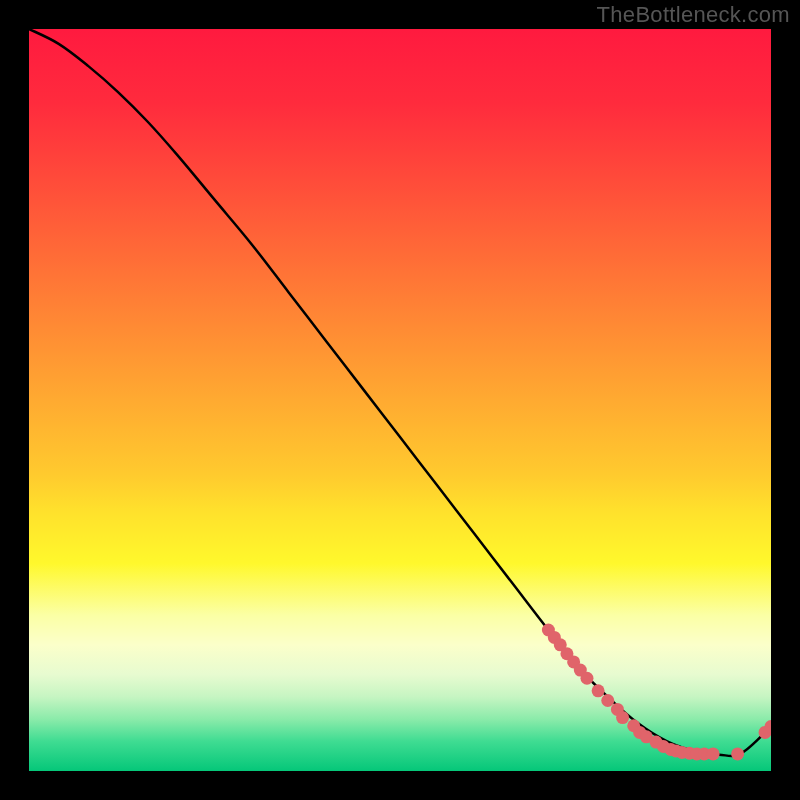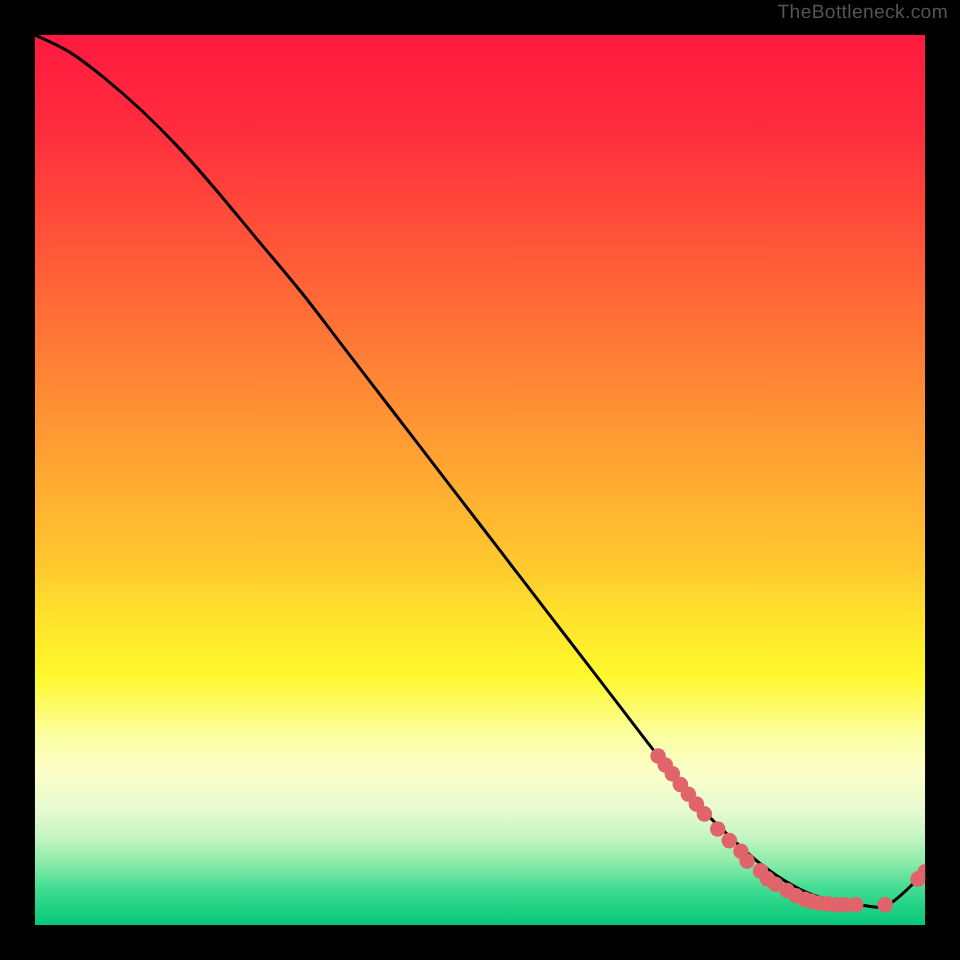--- a/index.html
+++ b/index.html
@@ -15,21 +15,21 @@
     position: relative;
     width: 800px;
     height: 800px;
     background: #000;
   }
   .watermark {
     position: absolute;
     top: 2px;
     right: 10px;
     color: #555;
-    font-size: 16px;
+    font-size: 22px;
     font-weight: 500;
     letter-spacing: 0.3px;
     user-select: none;
   }
   .plot {
     position: absolute;
     left: 29px;
     top: 29px;
     width: 742px;
     height: 742px;

